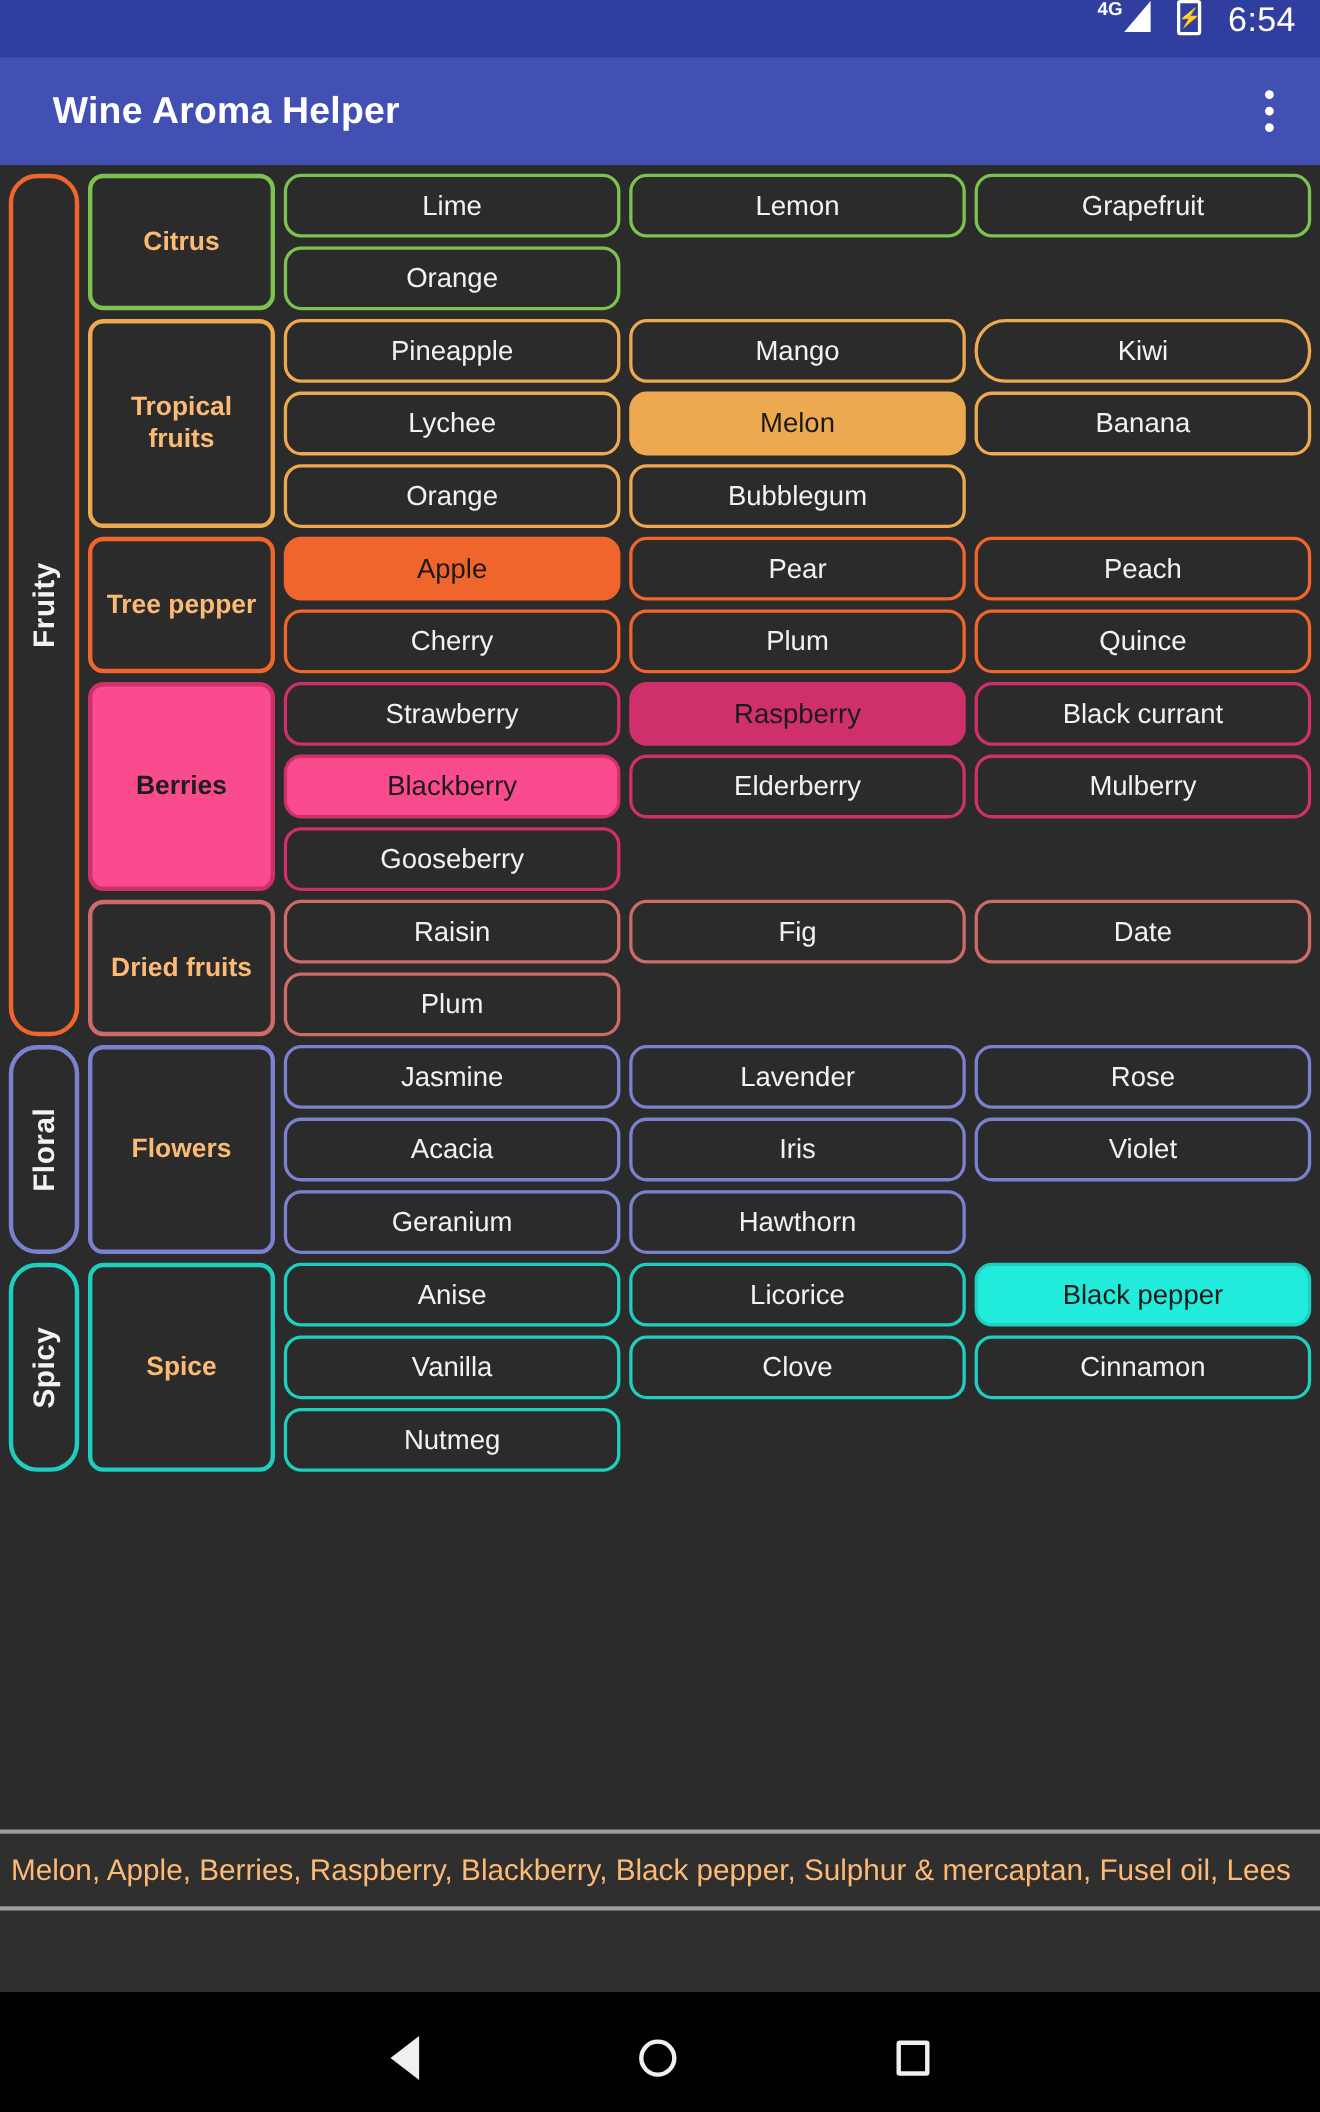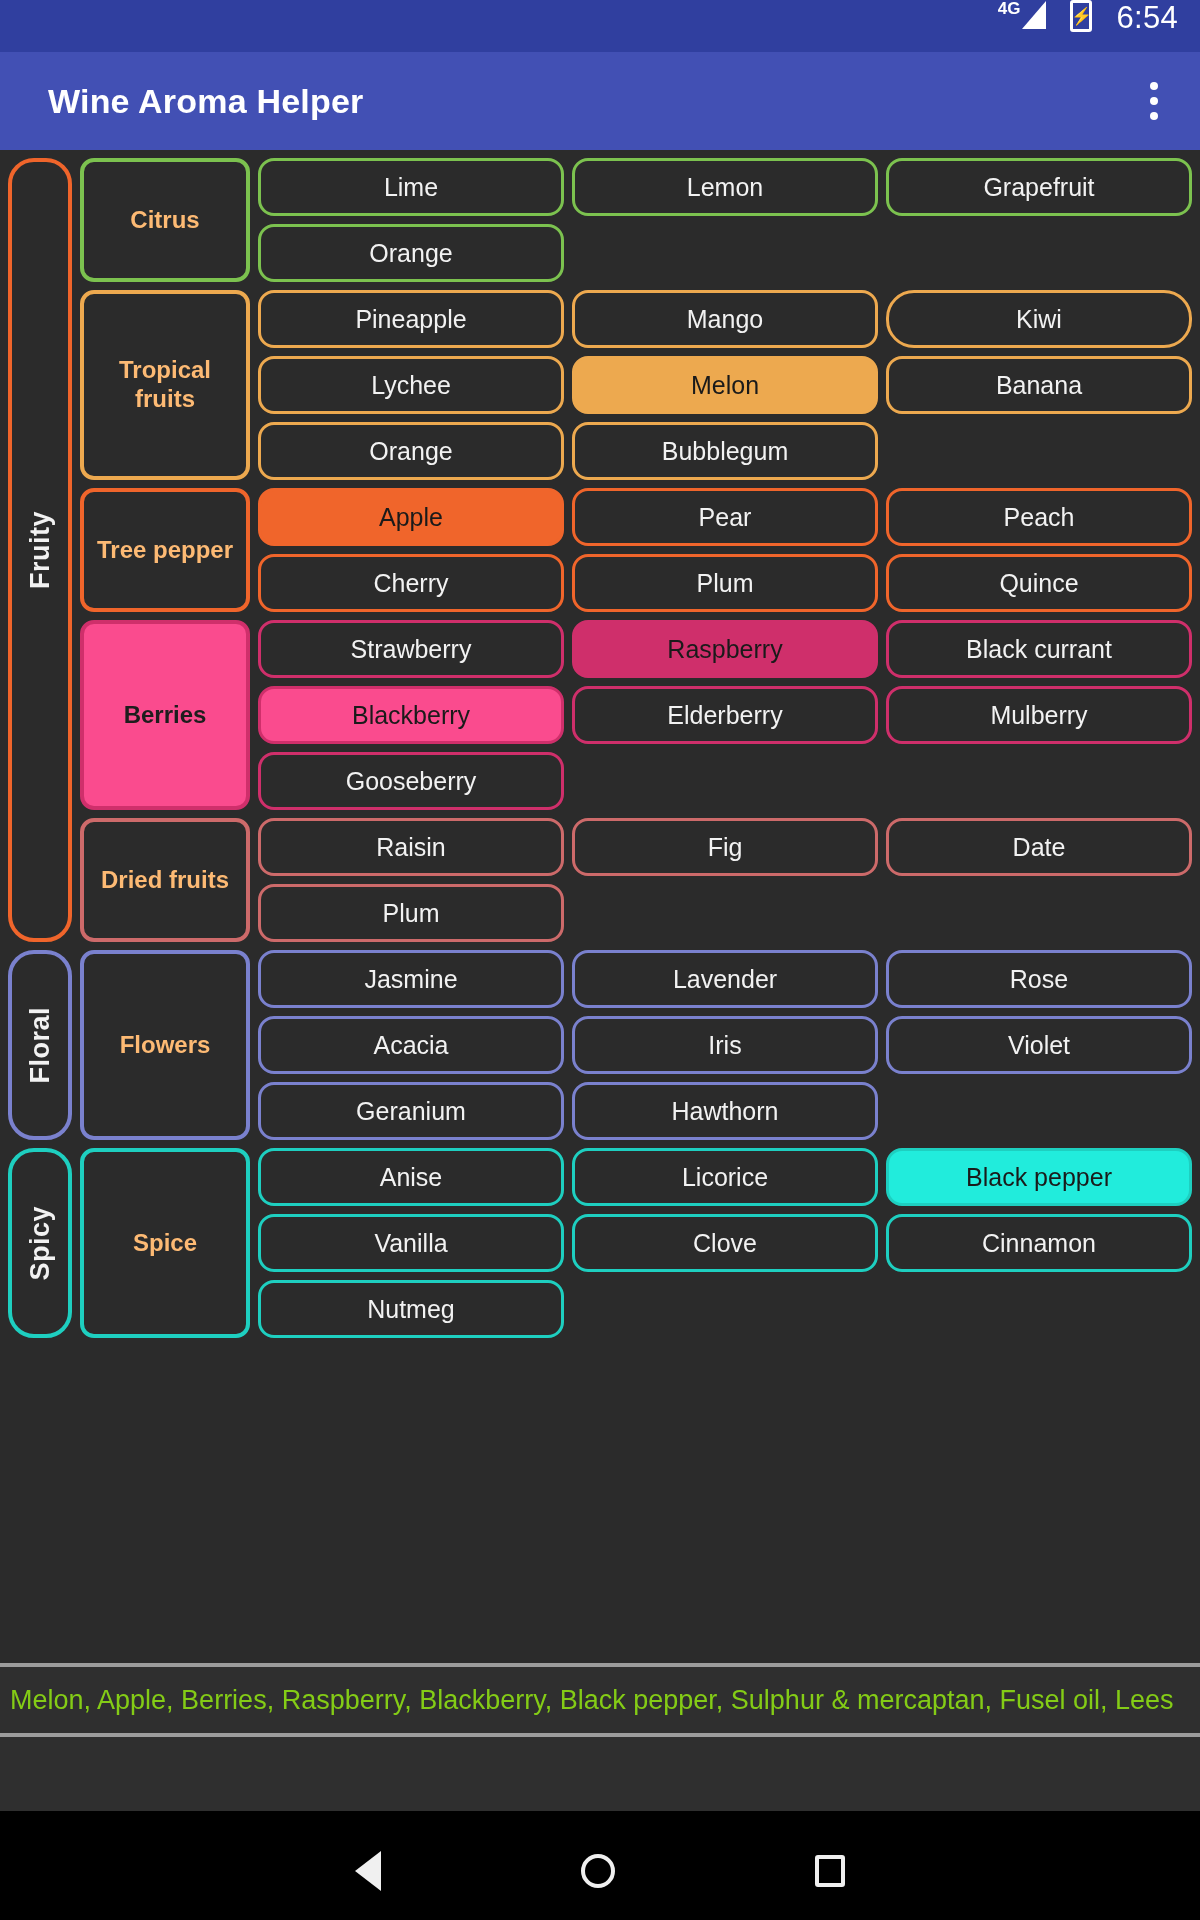--- a/index.html
+++ b/index.html
@@ -123,21 +123,21 @@
   .summary {
     height: 74px;
     background: #2f2f2f;
     border-top: 4px solid #9c9c9c;
     border-bottom: 4px solid #9c9c9c;
     display: flex;
     align-items: center;
     padding: 0 10px;
   }
   .summary span {
-    color: #84cc16;
+    color: #fdba74;
     font-size: 27px;
     white-space: nowrap;
     overflow: hidden;
   }
   .filler { height: 74px; background: #2f2f2f; }
 
   
   .navbar {
     height: 120px;
     background: #000;

